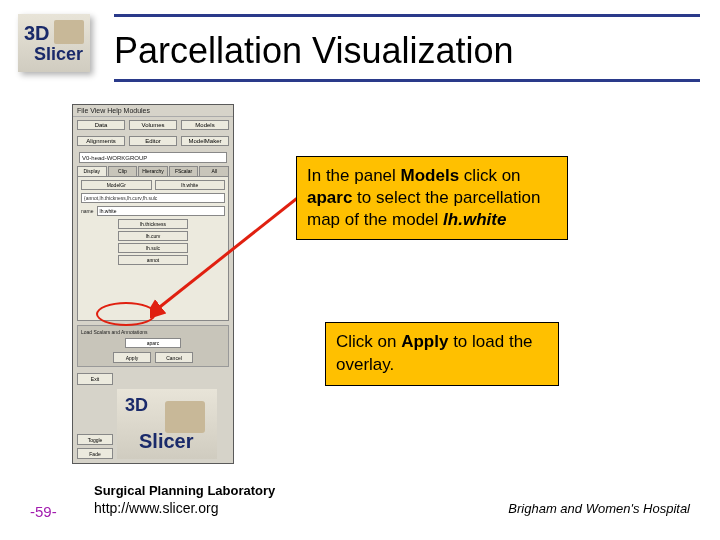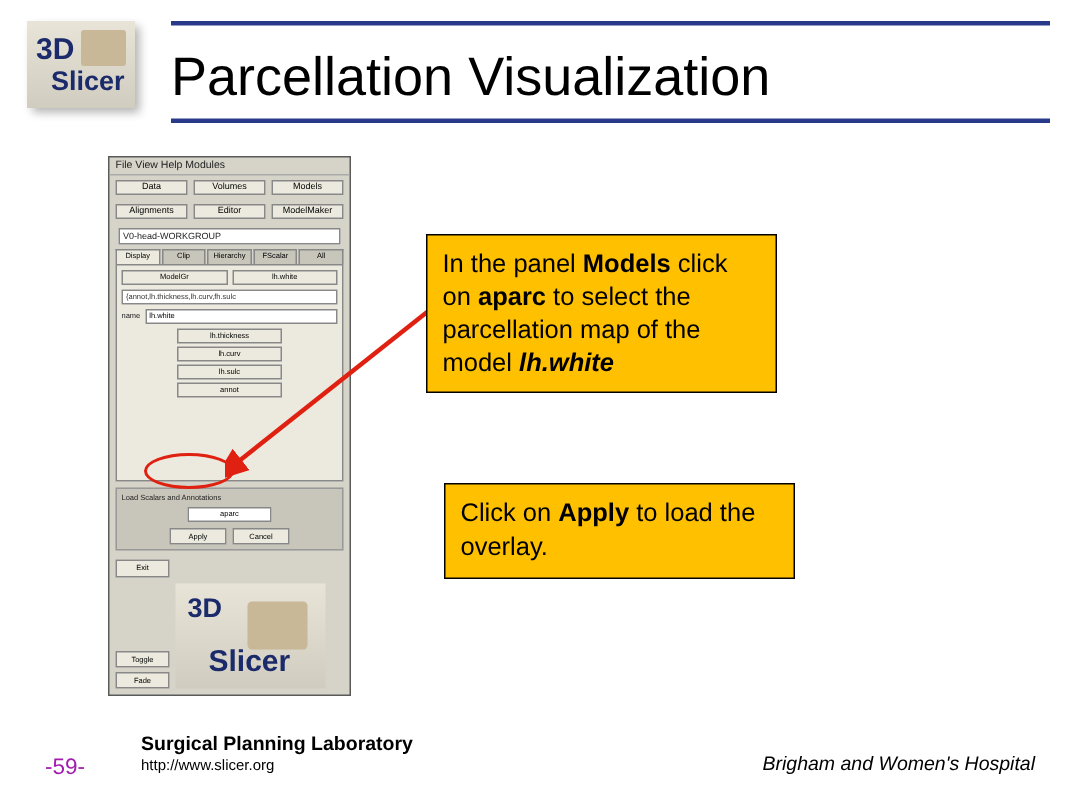--- a/index.html
+++ b/index.html
@@ -328,33 +328,33 @@
 
   .callout {
     position: absolute;
     background: #ffc000;
     border: 1px solid #000;
     padding: 8px 10px;
     font-size: 17px;
     line-height: 1.3;
     color: #000;
   }
-  .callout.b { line-height: 1.35; }
+  .callout.b { line-height: 1.35; margin-left: 29px; }
   .callout b { font-weight: bold; }
   .callout .it { font-style: italic; font-weight: bold; }
 
   .footer-left {
     position: absolute;
     left: 94px;
     bottom: 24px;
     font-size: 13px;
     margin-top: 44px;
   }
   .footer-left .lab { font-weight: bold; color: #000; }
-  .footer-left .url { font-size: 10px; color: #000; margin-top: 2px; }
+  .footer-left .url { font-size: 14px; color: #000; margin-top: 2px; }
   .page-num {
     position: absolute;
     left: 30px;
     bottom: 20px;
     font-size: 15px;
     color: #a21caf;
   }
   .footer-right {
     position: absolute;
     right: 30px;
@@ -450,21 +450,21 @@
   <svg width="166" height="140">
     <defs>
       <marker id="arr" markerWidth="10" markerHeight="10" refX="2" refY="3" orient="auto">
         <path d="M0,0 L0,6 L8,3 z" fill="#e02010"></path>
       </marker>
     </defs>
     <line x1="160" y1="6" x2="6" y2="128" stroke="#e02010" stroke-width="3" marker-end="url(#arr)"></line>
   </svg>
 </div>
 
-<div class="callout" style="left:284px; top:156px; width:234px;">
+<div class="callout" style="left:296px; top:156px; width:272px;">
   <span>In the panel </span><b>Models</b><span> click on </span><b>aparc</b><span> to select the parcellation map of the model </span><span class="it">lh.white</span>
 </div>
 
 <div class="callout b" style="left:296px; top:322px; width:234px;">
   <span>Click on </span><b>Apply</b><span> to load the overlay.</span>
 </div>
 
 <div class="page-num">-59-</div>
 <div class="footer-left">
   <div class="lab">Surgical Planning Laboratory</div>

